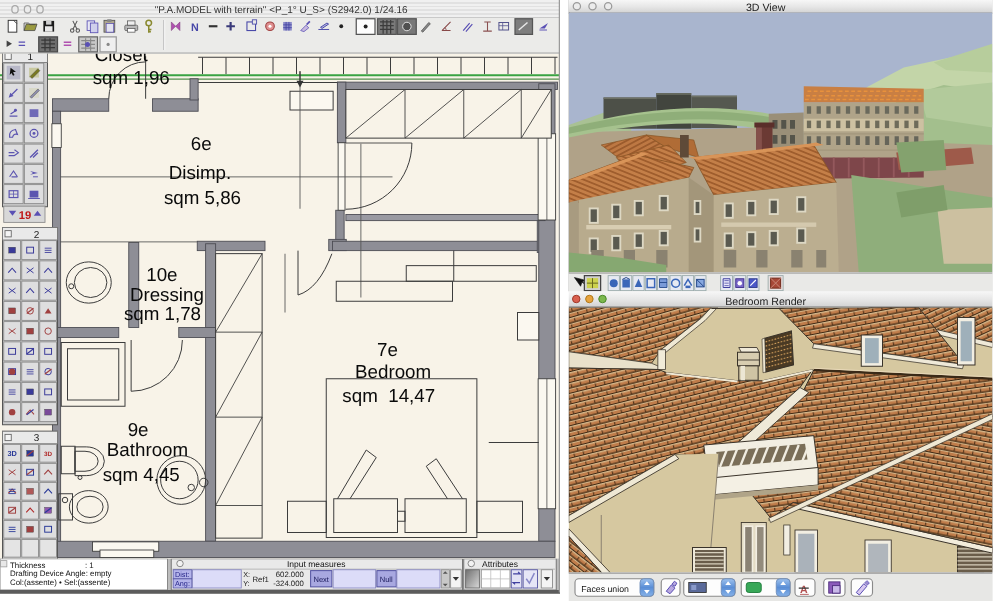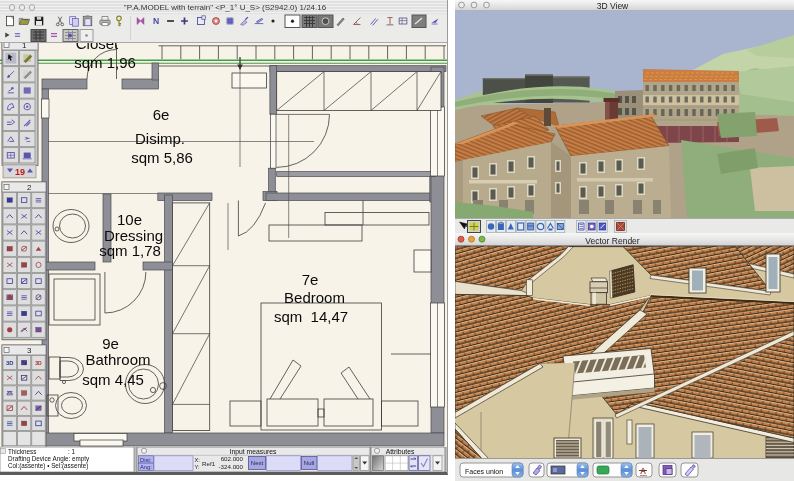--- a/index.html
+++ b/index.html
@@ -896,21 +896,21 @@
       </g>
     </svg></div>
 <div class="abs ttl" style="top:233px;height:12px;"></div>
 <svg class="abs" style="left:455px;top:233px;" width="50" height="12">
     <g stroke-width="0.8">
       <circle cx="6" cy="6.2" r="3" fill="#d95f4e" stroke="#a03828"></circle>
       <circle cx="16.5" cy="6.2" r="3" fill="#e8a33d" stroke="#b07818"></circle>
       <circle cx="27" cy="6.2" r="3" fill="#7cb84e" stroke="#4a8828"></circle>
     </g>
   </svg>
-<div class="ttxt" style="left:455px;top:235.5px;">Vector Render</div>
+<div class="ttxt" style="left:455px;top:235.5px;">Bedroom Render</div>
 <div class="abs" id="scenevr" style="left:455px;top:246px;"><svg width="339" height="212" xmlns="http://www.w3.org/2000/svg">
       <defs>
         <pattern id="tpA" width="7.5" height="8.4" patternUnits="userSpaceOnUse" patternTransform="rotate(-16)">
           <rect width="7.5" height="8.4" fill="#bf7c4a"></rect>
           <rect y="0" width="7.5" height="1.1" fill="#d4b88c"></rect>
           <rect y="4.2" width="7.5" height="1.1" fill="#d4b88c"></rect>
           <path d="M0,3.9 H7.5 M0,8.1 H7.5" stroke="#3d2712" stroke-width="1.05"></path>
           <path d="M2,0.9 V3.9 M5.8,5.1 V8.1" stroke="#4a2e16" stroke-width="0.8"></path>
         </pattern>
         <pattern id="tpB" width="7.5" height="8.4" patternUnits="userSpaceOnUse" patternTransform="rotate(38)">

